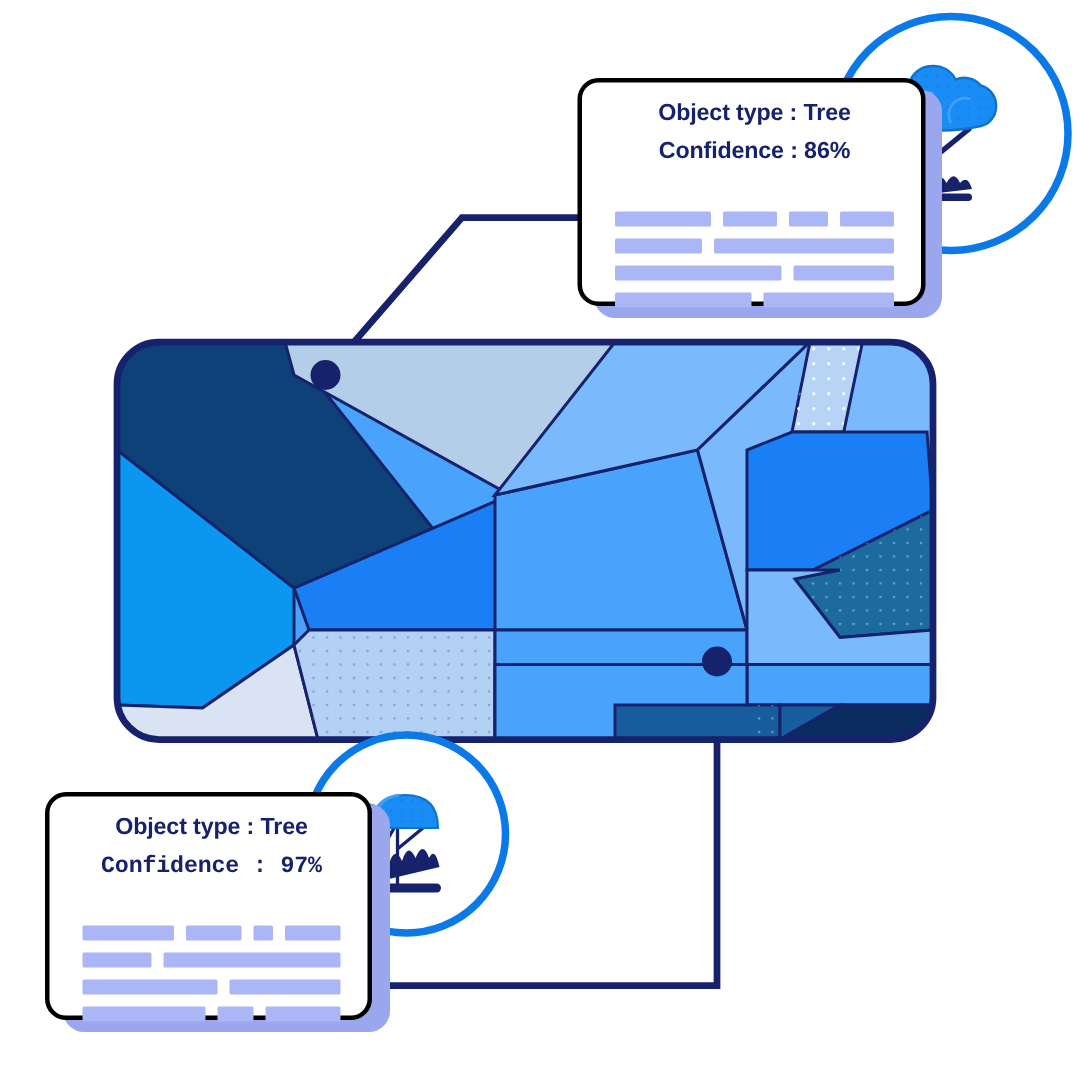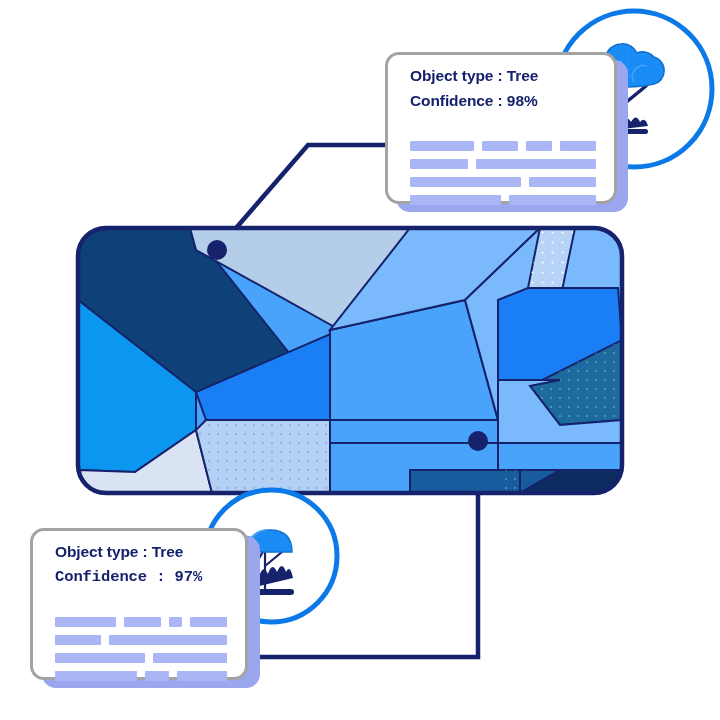--- a/index.html
+++ b/index.html
@@ -2,22 +2,22 @@
 <html><head>
 <meta charset="utf-8">
 <style>
   html,body{margin:0;padding:0;background:#ffffff;}
   body{width:720px;height:720px;overflow:hidden;
        font-family:"Liberation Sans","DejaVu Sans",sans-serif;}
   #stage{position:relative;width:720px;height:720px;}
   #stage svg{position:absolute;top:0;left:0;}
 
   
-  .card{position:absolute;background:#ffffff;border:3px solid #a3a3a3;
-        border-radius:14px;box-sizing:border-box;}
+  .card{position:absolute;background:#ffffff;border:3px solid #000000;
+        border-radius:14px;box-sizing:border-box;text-align:center;}
   .card-shadow{position:absolute;background:#9aa7ef;border-radius:14px;}
   .card-title{font-size:15.5px;font-weight:bold;color:#16226b;
               letter-spacing:-0.1px;white-space:nowrap;}
   .bar{background:#aab6f5;border-radius:1px;height:10px;}
   .barrow{display:flex;gap:8px;}
   .cardbody{position:absolute;left:22px;right:18px;}
 </style>
 </head>
 <body>
 
@@ -140,21 +140,21 @@
                  q4 -13 9 -2 q5 -12 9 0 q4 -8 7 6 z" fill="#16226b"></path>
         <rect x="232" y="589" width="62" height="6" rx="3" fill="#16226b"></rect>
       </g>
     </g>
   </svg>
 
   <div class="card-shadow" style="left:396px;top:60px;width:232px;height:152px;"></div>
   <div class="card" style="left:385px;top:52px;width:232px;height:152px;">
     <div class="cardbody" style="top:12px;">
       <div class="card-title">Object type : Tree</div>
-      <div class="card-title" style="margin-top:7px;">Confidence : 98%</div>
+      <div class="card-title" style="margin-top:7px;">Confidence : 86%</div>
     </div>
     <div class="cardbody" style="top:86px;">
       <div class="barrow">
         <div class="bar" style="width:92px"></div>
         <div class="bar" style="width:52px"></div>
         <div class="bar" style="width:38px"></div>
         <div class="bar" style="width:52px"></div>
       </div>
       <div class="barrow" style="margin-top:8px">
         <div class="bar" style="width:58px"></div>

